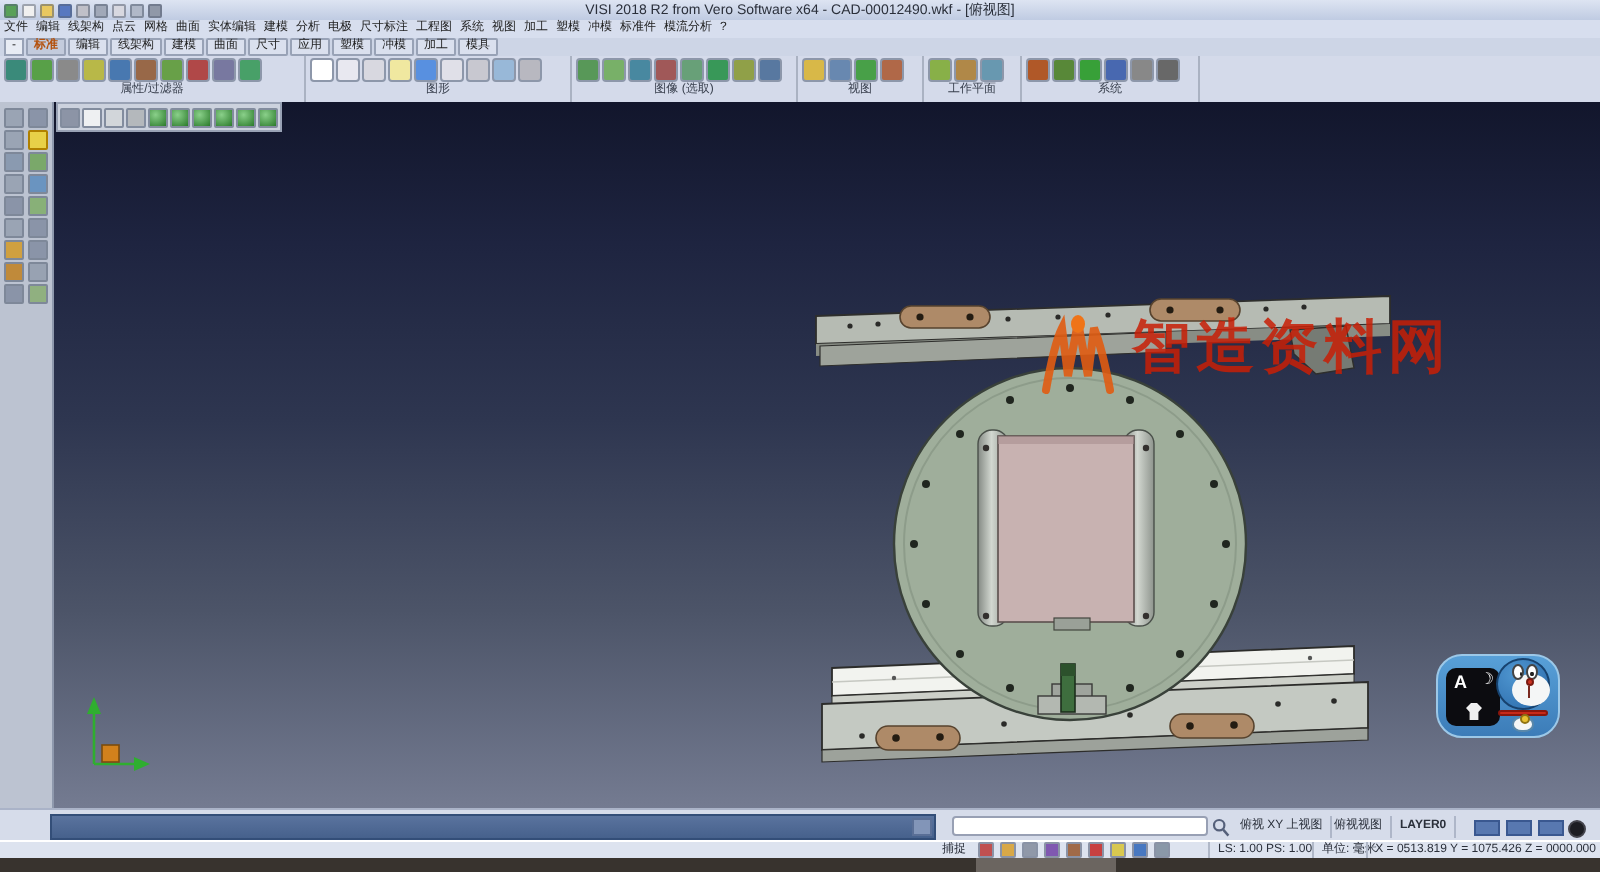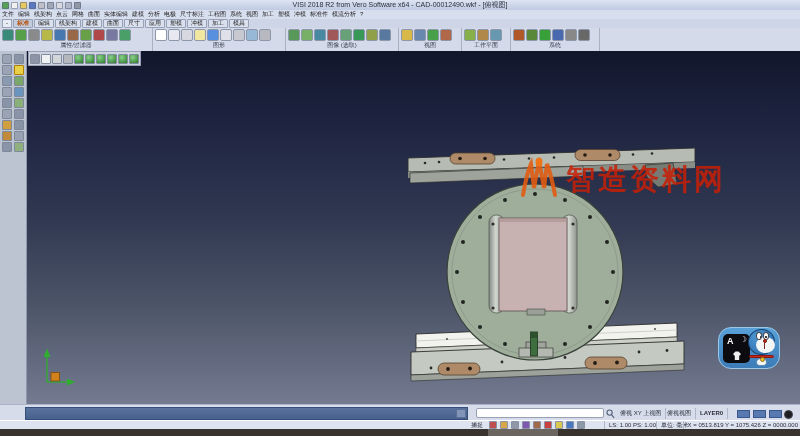--- a/index.html
+++ b/index.html
@@ -34,21 +34,21 @@
   .lp-grid{display:grid;grid-template-columns:11px 11px;gap:1px;padding:3px 0 0 2px;}
   .li{width:10px;height:10px;border:1px solid #7e8899;border-radius:1px;box-sizing:border-box;}
   
   .viewport{left:27px;top:51px;width:773px;height:353px;
     background:linear-gradient(#12162c 0%,#1e2440 20%,#2e3650 45%,#4c5468 72%,#747b91 100%);}
   .viewstrip{position:absolute;left:1px;top:0;height:13px;background:#ccd2de;border:1px solid #99a2b5;
     display:flex;align-items:center;gap:1px;padding:0 1px;}
   .vsi{width:10px;height:10px;border:1px solid #828c9e;border-radius:1px;box-sizing:border-box;}
   .model-svg{position:absolute;left:0;top:0;}
   
-  .watermark{position:absolute;left:493px;top:103px;display:flex;align-items:flex-end;gap:8px;pointer-events:none;}
+  .watermark{position:absolute;left:493px;top:103px;display:flex;align-items:flex-start;gap:8px;pointer-events:none;}
   .wm-text{font-size:29px;font-weight:bold;letter-spacing:3px;color:rgba(200,30,6,0.85);}
   
   .sticker{position:absolute;left:691px;top:276px;width:62px;height:42px;border-radius:13px;
     background:linear-gradient(#58a0d8,#3c7cb8);border:1px solid #9cc8e8;box-sizing:border-box;}
   .stk-box{position:absolute;left:4px;top:6px;width:27px;height:29px;background:#0c0c10;border-radius:5px;}
   .stk-a{position:absolute;left:4px;top:2px;color:#fff;font-size:9px;font-weight:bold;}
   .stk-moon{position:absolute;right:3px;top:1px;color:#fff;font-size:8px;}
   .dora{position:absolute;right:1px;top:1px;width:32px;height:40px;}
   .d-head{position:absolute;left:2px;top:0;width:27px;height:26px;border-radius:50%;
     background:radial-gradient(circle at 35% 30%,#4f96d0,#2a6aaa);border:1px solid #17426e;box-sizing:border-box;}

